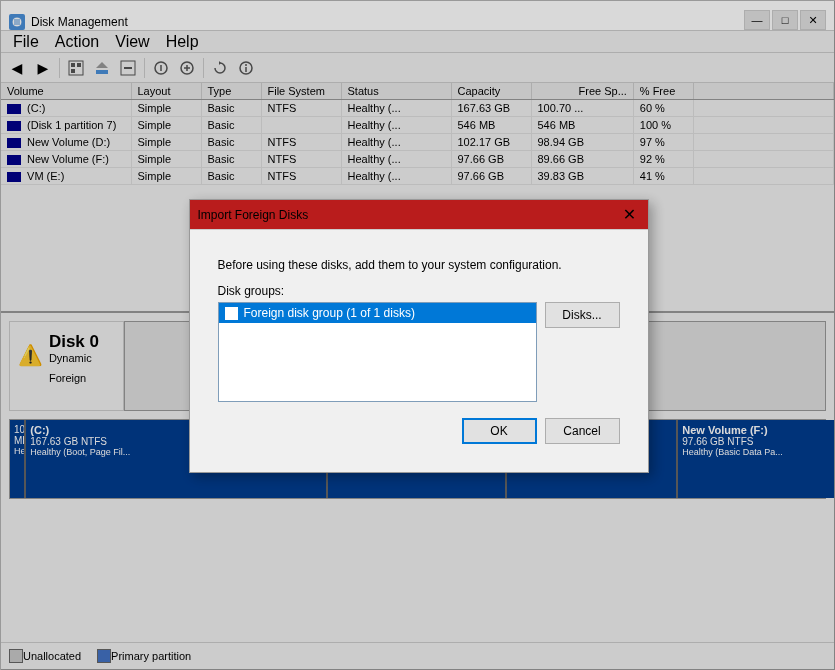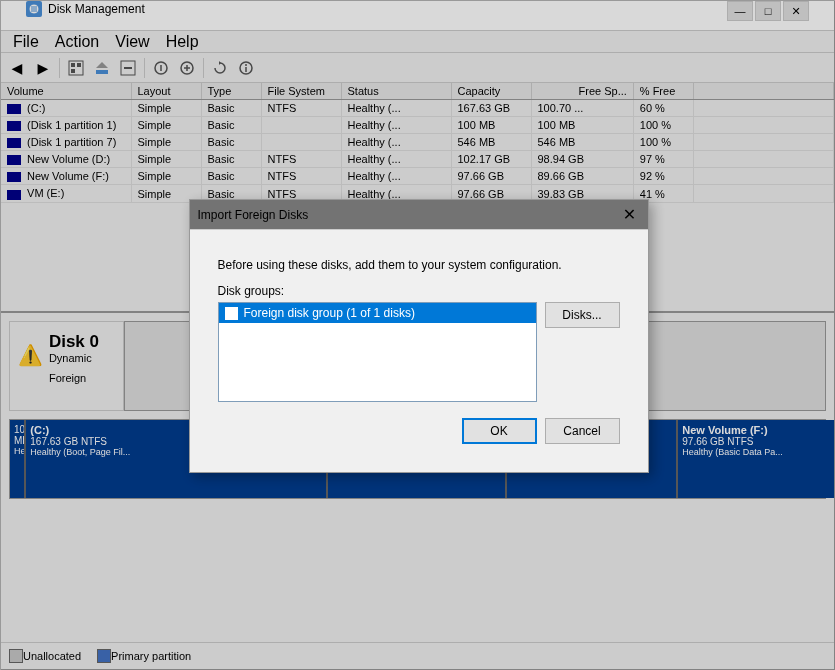--- a/index.html
+++ b/index.html
@@ -1,20 +1,20 @@
 <!DOCTYPE html>
 <html><head>
   <meta charset="utf-8">
   <style>
     * { box-sizing: border-box; margin: 0; padding: 0; }
     body { font-family: 'Segoe UI', Tahoma, sans-serif; font-size: 12px; background: #f0f0f0; width: 835px; height: 670px; overflow: hidden; }
 
     
     .window { width: 835px; height: 670px; background: #f0f0f0; border: 1px solid #999; display: flex; flex-direction: column; }
-    .title-bar { background: #ffffff; height: 30px; display: flex; align-items: flex-start; padding: 0 25px; border-bottom: 1px solid #ccc; justify-content: space-between; }
+    .title-bar { background: #ffffff; height: 30px; display: flex; align-items: flex-end; padding: 0 8px; border-bottom: 1px solid #ccc; justify-content: space-between; }
     .title-bar-left { display: flex; align-items: center; gap: 6px; }
     .title-bar-icon { width: 16px; height: 16px; background: #4a90d9; border-radius: 2px; display: flex; align-items: center; justify-content: center; }
     .title-bar-text { font-size: 12px; font-weight: normal; color: #000; }
     .title-bar-controls { display: flex; gap: 2px; }
     .title-btn { width: 26px; height: 20px; border: 1px solid #ccc; background: #e1e1e1; cursor: pointer; display: flex; align-items: center; justify-content: center; font-size: 11px; }
 
     
     .menu-bar { height: 22px; display: flex; align-items: center; padding: 0 4px; border-bottom: 1px solid #ccc; background: #f0f0f0; }
     .menu-item { padding: 2px 8px; font-size: 16px; cursor: pointer; }
 
@@ -50,21 +50,21 @@
     
     .legend { display: flex; align-items: center; gap: 16px; padding: 6px 8px; border-top: 1px solid #ccc; background: #f0f0f0; }
     .legend-item { display: flex; align-items: center; font-size: 11px; }
     .legend-box { width: 14px; height: 14px; border: 1px solid #666; }
     .legend-unalloc { background: #c8c8c8; }
     .legend-primary { background: #4472c4; }
 
     
     .dialog-overlay { position: absolute; top: 0; left: 0; width: 835px; height: 670px; display: flex; align-items: center; justify-content: center; background: rgba(0,0,0,0.15); z-index: 100; }
     .dialog { background: #f0f0f0; border: 1px solid #999; width: 460px; box-shadow: 4px 4px 12px rgba(0,0,0,0.3); }
-    .dialog-title-bar { background: #737373; height: 30px; display: flex; align-items: center; padding: 0 8px; border-bottom: 1px solid #ccc; justify-content: space-between; }
+    .dialog-title-bar { background: #b91c1c; height: 30px; display: flex; align-items: center; padding: 0 8px; border-bottom: 1px solid #ccc; justify-content: space-between; }
     .dialog-title-text { font-size: 12px; font-weight: normal; }
     .dialog-close-btn { width: 20px; height: 20px; border: none; background: transparent; font-size: 16px; cursor: pointer; display: flex; align-items: center; justify-content: center; }
     .dialog-body { padding: 28px; }
     .dialog-description { font-size: 12px; margin-bottom: 12px; }
     .dialog-label { font-size: 12px; margin-bottom: 4px; }
     .dialog-listbox { border: 1px solid #7f9db9; background: white; height: 100px; margin-bottom: 16px; overflow-y: auto; }
     .listbox-item { padding: 3px 6px; font-size: 12px; display: flex; align-items: center; gap: 6px; cursor: pointer; }
     .listbox-item.selected { background: #0078d7; color: white; }
     .checkbox-icon { width: 13px; height: 13px; border: 1px solid #666; background: white; display: inline-flex; align-items: center; justify-content: center; flex-shrink: 0; }
     .checkbox-icon.checked::after { content: '✓'; font-size: 10px; color: #000; }
@@ -190,34 +190,20 @@
       <td>NTFS</td>
       <td>Healthy (...</td>
       <td>167.63 GB</td>
       <td>100.70 ...</td>
       <td>60 %</td>
       <td></td>
     </tr>
             <tr>
       <td>
         <span style="display:inline-block;width:14px;height:10px;background:#00008b;margin-right:3px;vertical-align:middle;"></span>
-        <span>(Disk 1 partition 1)</span>
-      </td>
-      <td>Simple</td>
-      <td>Basic</td>
-      <td></td>
-      <td>Healthy (...</td>
-      <td>100 MB</td>
-      <td>100 MB</td>
-      <td>100 %</td>
-      <td></td>
-    </tr>
-            <tr>
-      <td>
-        <span style="display:inline-block;width:14px;height:10px;background:#00008b;margin-right:3px;vertical-align:middle;"></span>
         <span>(Disk 1 partition 7)</span>
       </td>
       <td>Simple</td>
       <td>Basic</td>
       <td></td>
       <td>Healthy (...</td>
       <td>546 MB</td>
       <td>546 MB</td>
       <td>100 %</td>
       <td></td>

